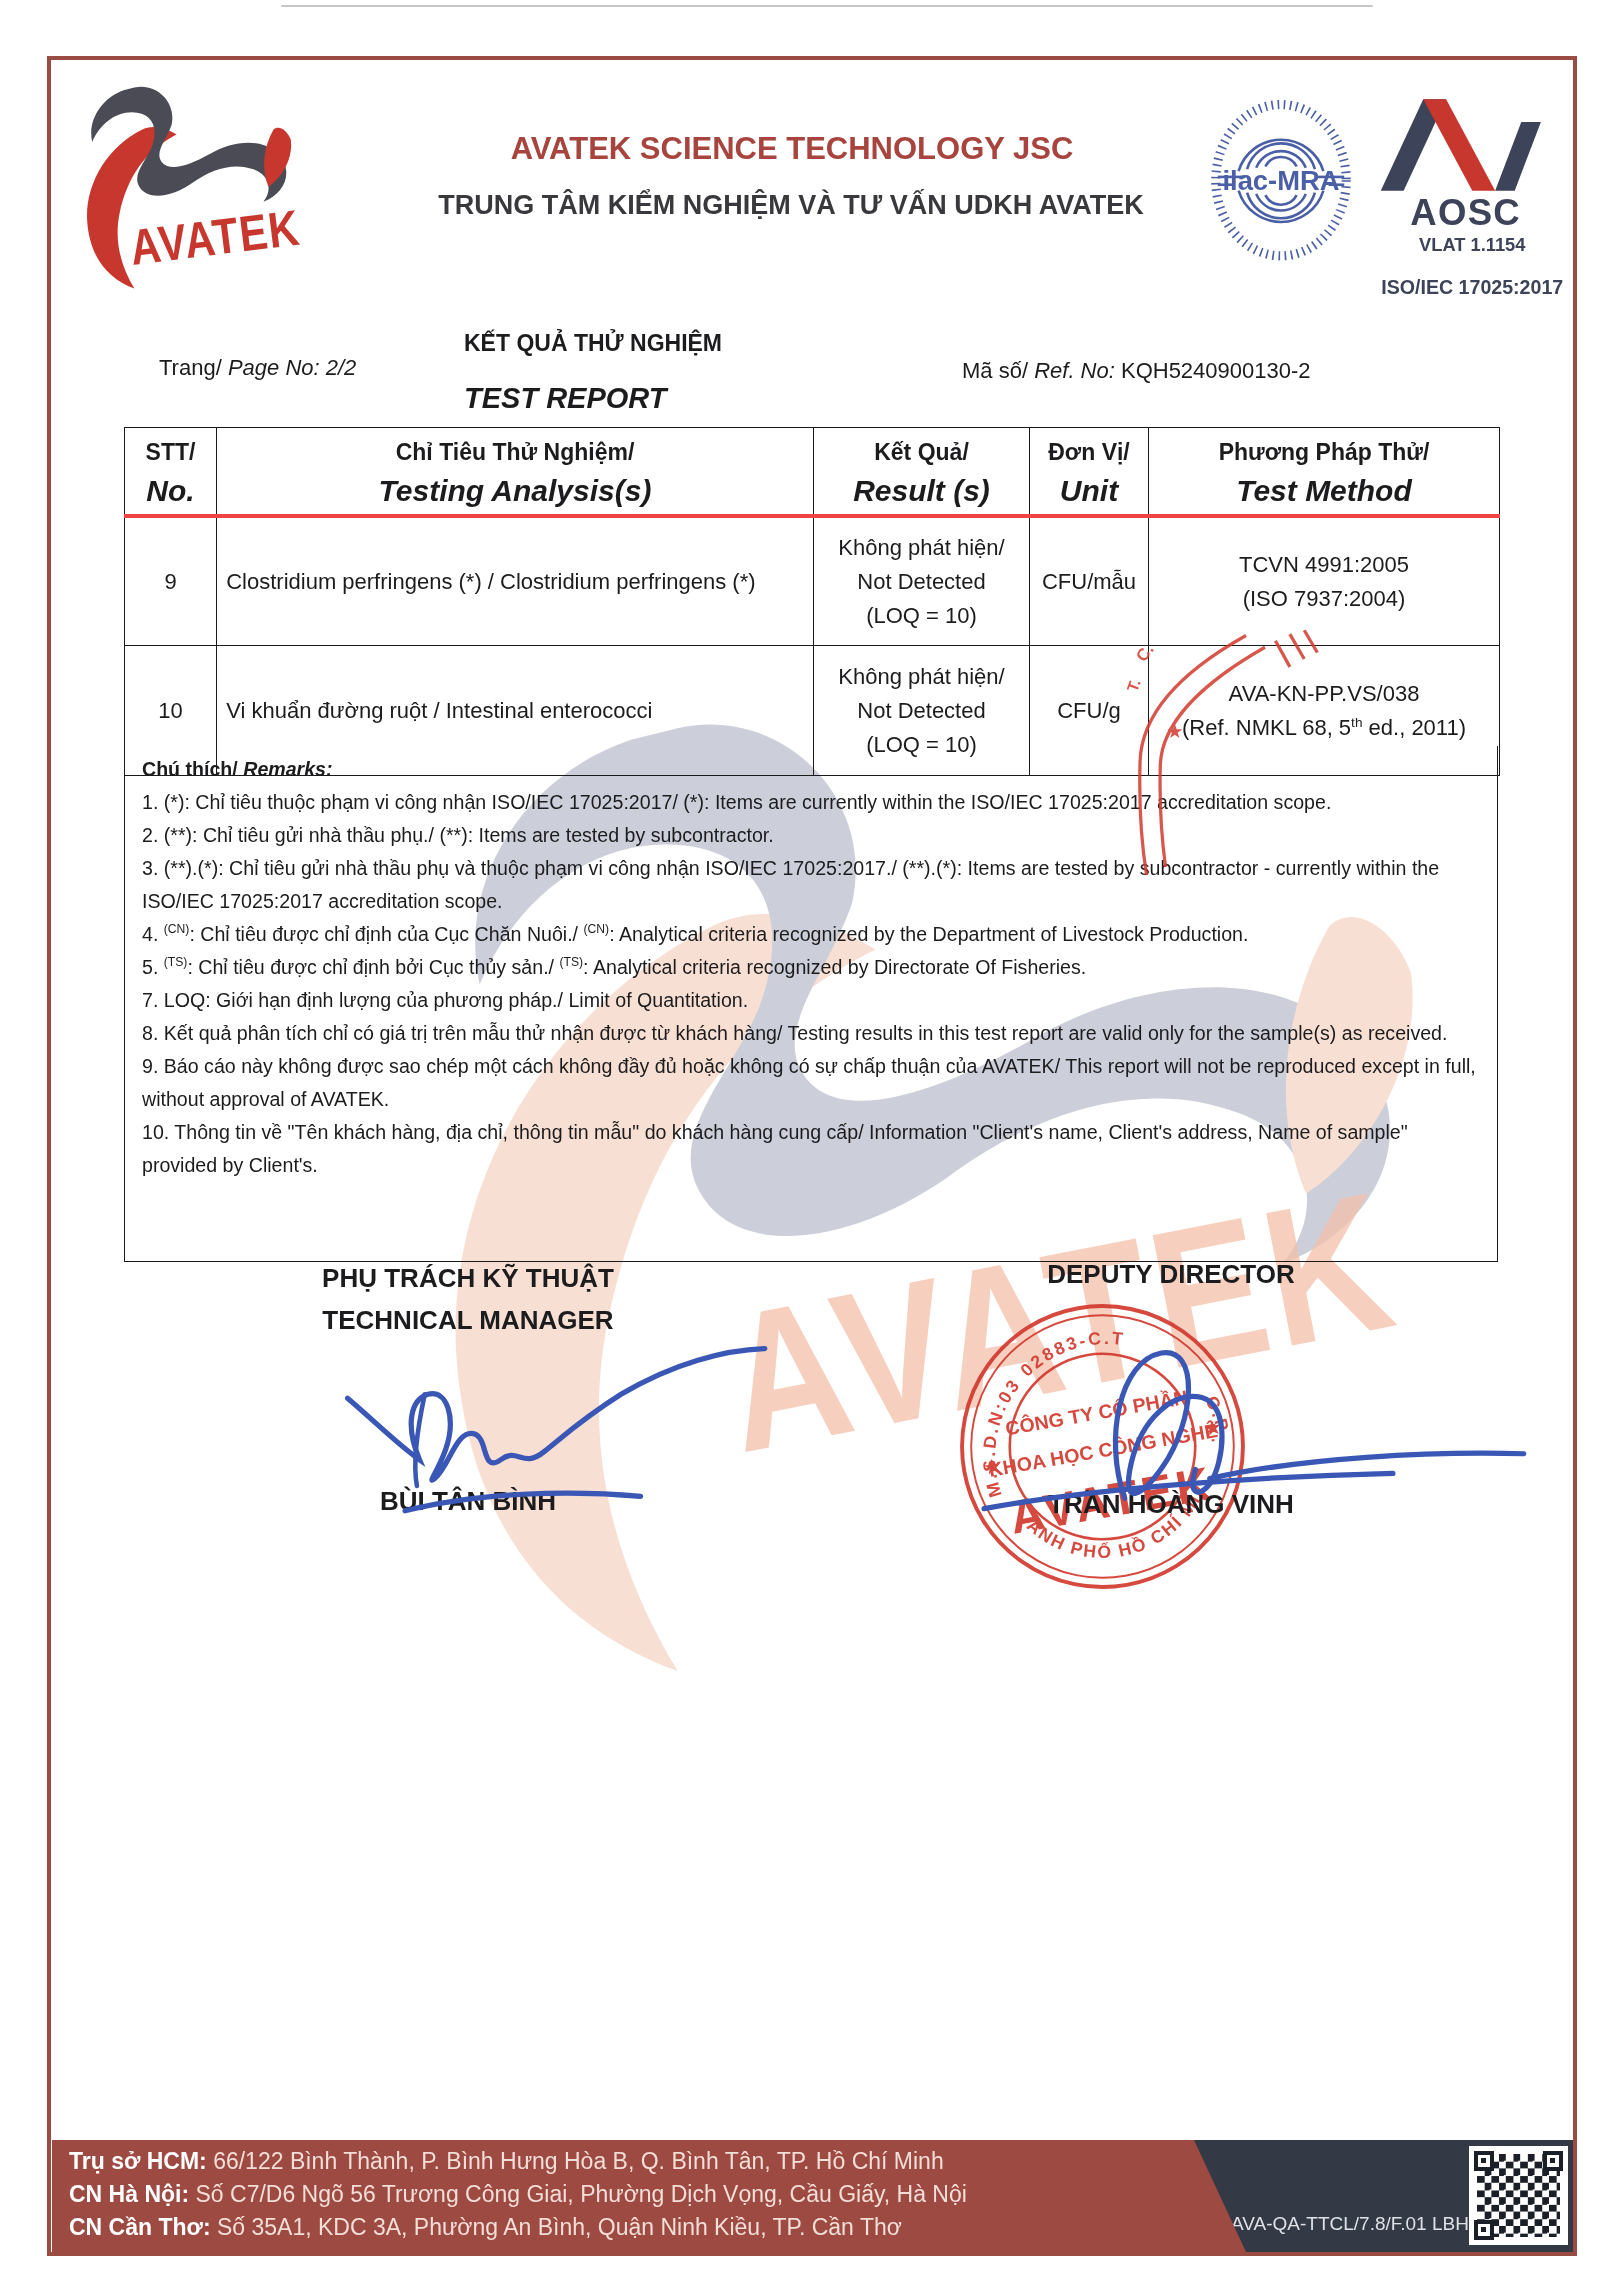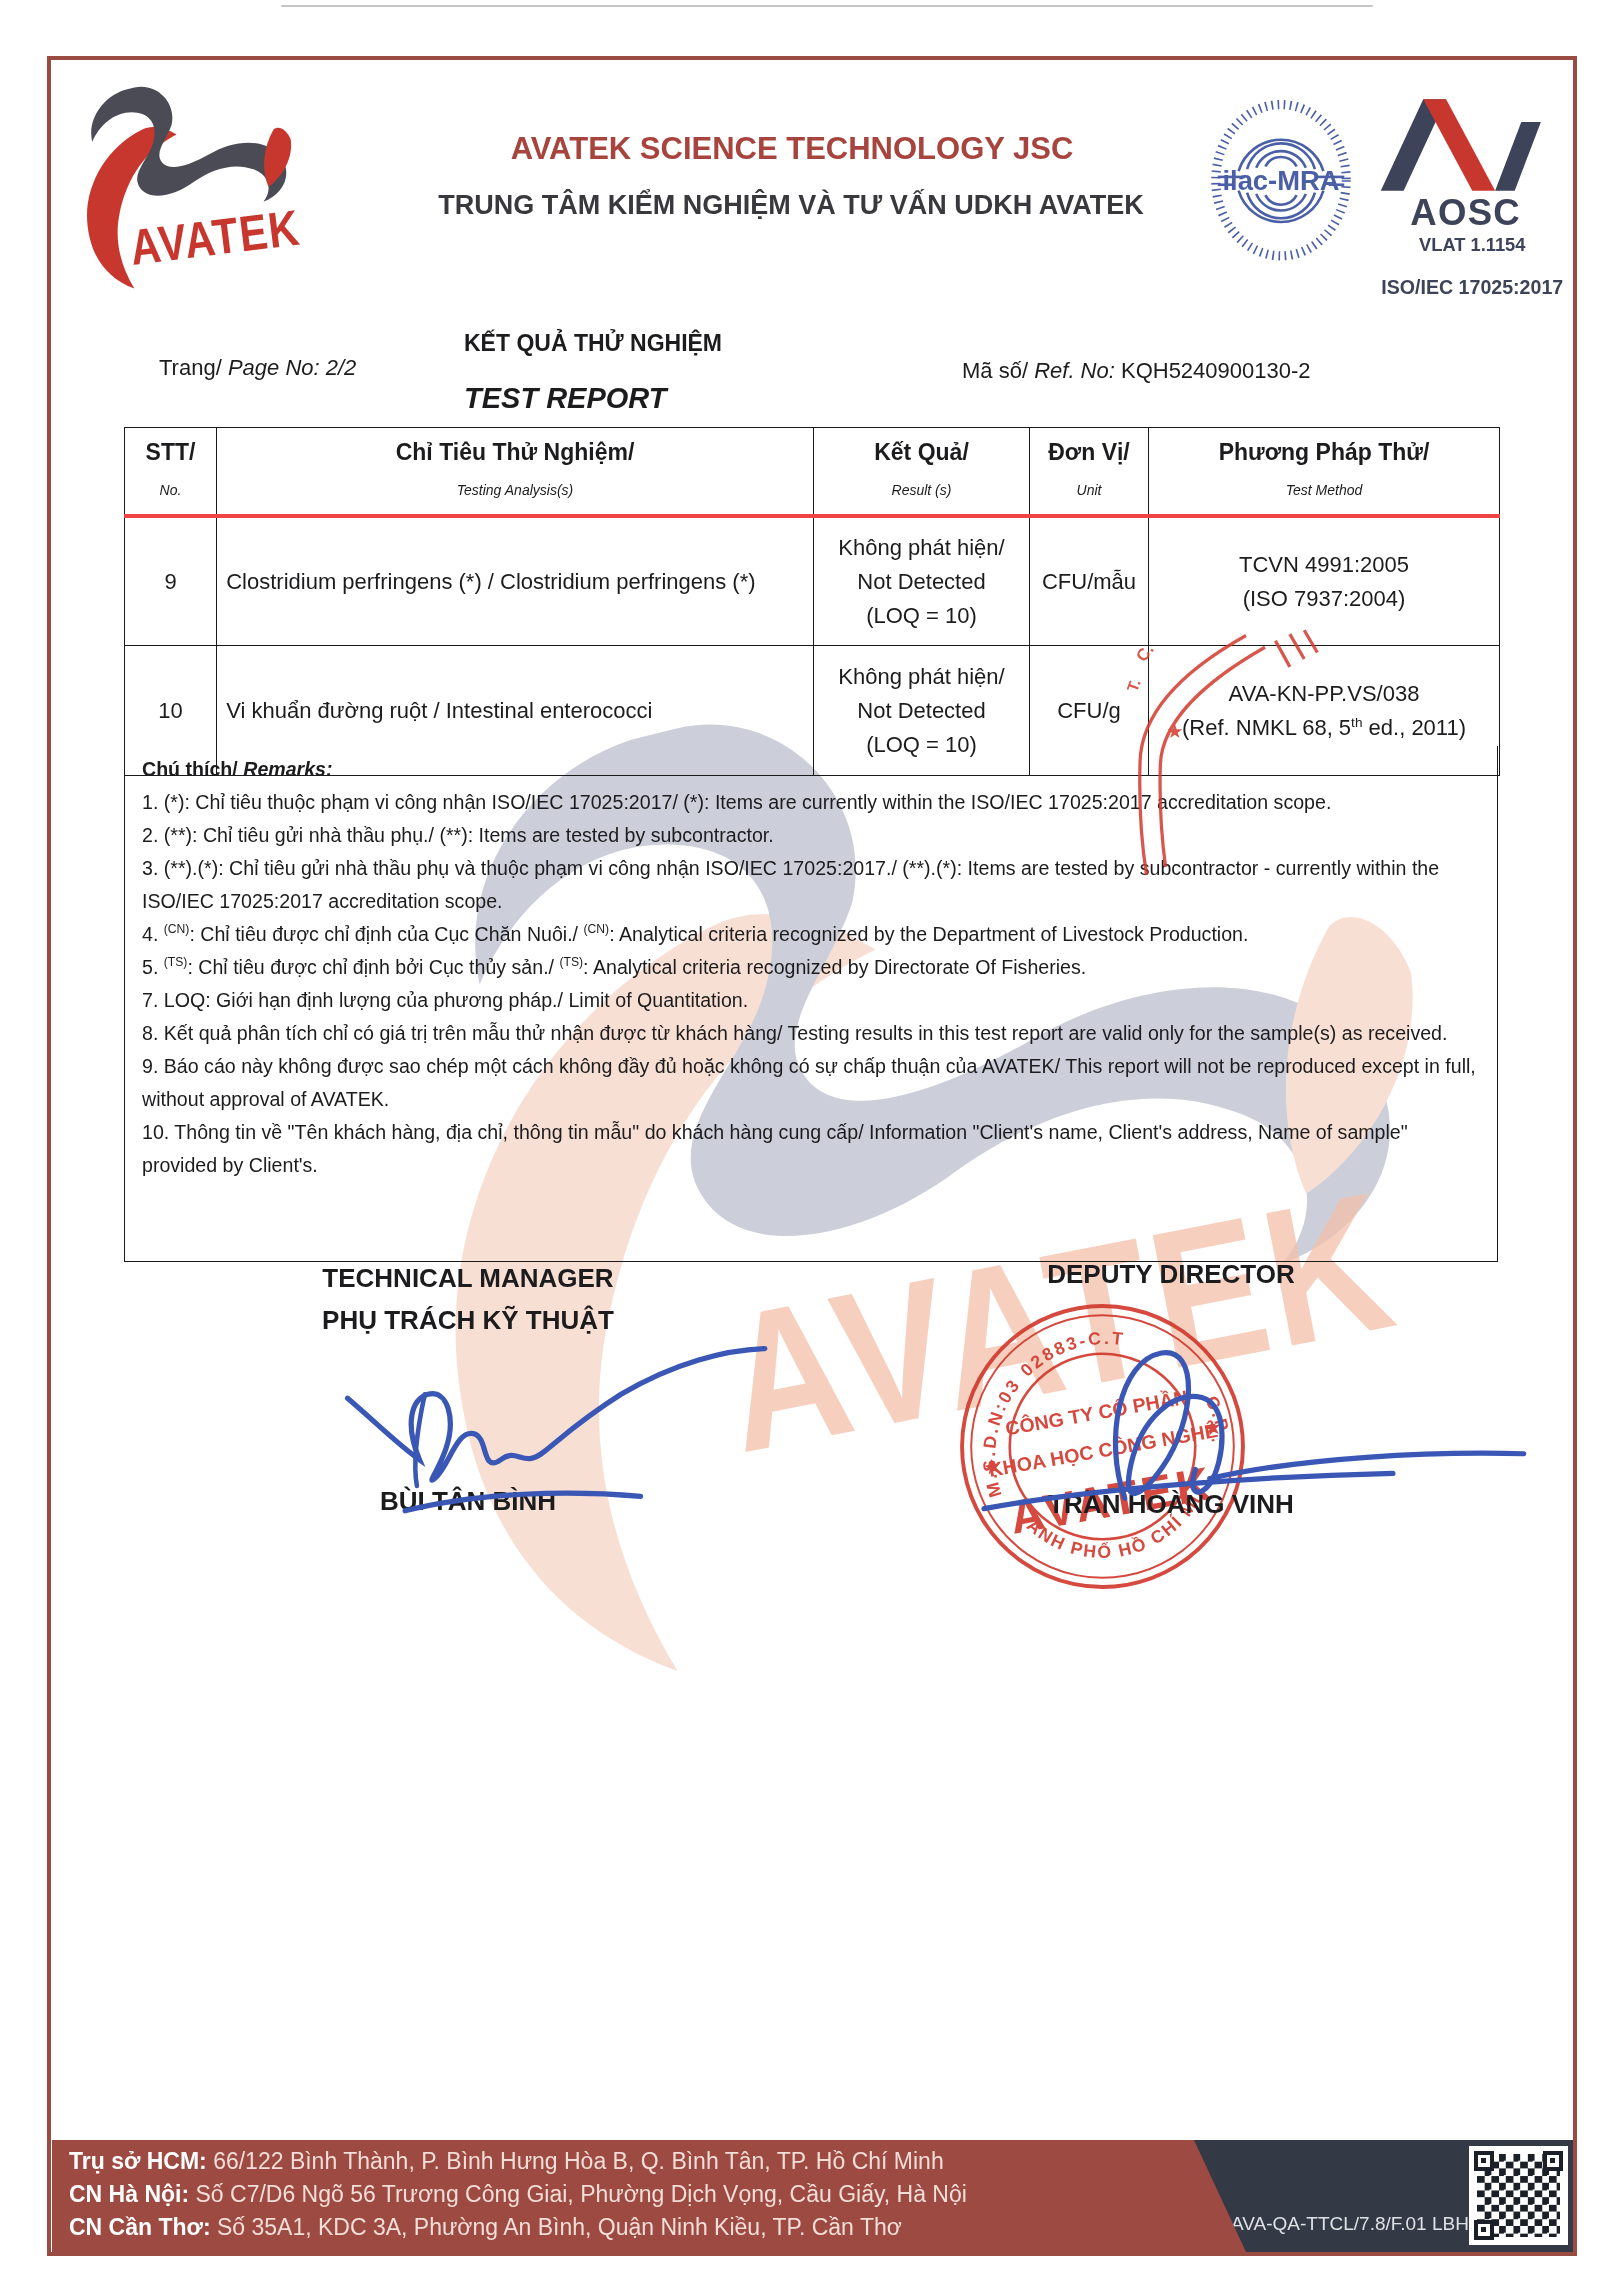--- a/index.html
+++ b/index.html
@@ -32,21 +32,21 @@
   .title-vi{left:464px;top:330px;width:497px;text-align:left;font-size:23px;font-weight:bold;z-index:3}
   .title-en{left:464px;top:382px;width:497px;text-align:left;font-size:29px;font-weight:bold;font-style:italic;z-index:3}
   .ref-label{left:962px;top:358px;font-size:22px;z-index:3}
 
   
   .rtable{left:124px;top:427px;width:1374px;border-collapse:collapse;table-layout:fixed;z-index:3;position:absolute;background:transparent}
   .rtable th,.rtable td{border:1.3px solid #1a1a1a;padding:0;vertical-align:middle}
   .rtable thead th{border-bottom:4px solid #ef4444}
   .rtable th{height:86px}
   .rtable .hvi{font-size:23px;font-weight:bold;line-height:39px}
-  .rtable .hen{font-size:14px;font-weight:normal;font-style:italic;line-height:37px}
+  .rtable .hen{font-size:30px;font-weight:bold;font-style:italic;line-height:37px}
   .rtable td{font-size:22px;text-align:center;line-height:34px}
   .rtable td.c-analysis{text-align:left;padding:6.5px 9.2px}
   .rtable tr.r1 td{height:114px} .rtable tr.r2 td{height:116px}
 
   
   .remarks{left:124px;top:746px;width:1374px;height:516px;border:1.3px solid #1a1a1a;border-top:none;
            box-sizing:border-box;padding:6.5px 17px 0 17px;z-index:3;font-size:19.6px;line-height:33px}
   .remarks .rk-head{font-weight:bold}
   .remarks .rk-head i{font-style:italic}
   .remark-line{margin:0}
@@ -222,22 +222,22 @@
       <p class="remark-line"><span>4. </span><sup>(CN)</sup><span>: Chỉ tiêu được chỉ định của Cục Chăn Nuôi./ </span><sup>(CN)</sup><span>: Analytical criteria recognized by the Department of Livestock Production.</span></p>
       <p class="remark-line"><span>5. </span><sup>(TS)</sup><span>: Chỉ tiêu được chỉ định bởi Cục thủy sản./ </span><sup>(TS)</sup><span>: Analytical criteria recognized by Directorate Of Fisheries.</span></p>
       <p class="remark-line"><span>7. LOQ: Giới hạn định lượng của phương pháp./ Limit of Quantitation.</span></p>
       <p class="remark-line"><span>8. Kết quả phân tích chỉ có giá trị trên mẫu thử nhận được từ khách hàng/ Testing results in this test report are valid only for the sample(s) as received.</span></p>
       <p class="remark-line"><span>9. Báo cáo này không được sao chép một cách không đầy đủ hoặc không có sự chấp thuận của AVATEK/ This report will not be reproduced except in full, without approval of AVATEK.</span></p>
       <p class="remark-line"><span>10. Thông tin về "Tên khách hàng, địa chỉ, thông tin mẫu" do khách hàng cung cấp/ Information "Client's name, Client's address, Name of sample" provided by Client's.</span></p>
     </div>
 </div>
 
 <div class="abs sig-title left">
+  <div>PHỤ TRÁCH KỸ THUẬT</div>
   <div>TECHNICAL MANAGER</div>
-  <div>PHỤ TRÁCH KỸ THUẬT</div>
 </div>
 <div class="abs sig-title right">
   <div>DEPUTY DIRECTOR</div>
 </div>
 <div class="abs sig-name left">BÙI TÂN BÌNH</div>
 <div class="abs sig-name right">TRẦN HOÀNG VINH</div>
 
 <svg class="abs sig-svg" style="left:307px;top:1321px" width="471" height="216" viewBox="0 0 720 330" aria-hidden="true">
   <path class="sigline" stroke-width="8" d="M 62,118 C 100,150 140,190 172,212 C 150,160 158,120 185,112 C 215,104 228,150 212,196 C 200,230 182,252 196,240 C 218,220 228,168 254,172 C 278,176 266,234 296,212 C 322,192 330,226 362,200 C 392,176 420,150 480,112 C 560,64 640,44 700,42"></path>
   <path class="sigline" stroke-width="7" d="M 180,112 C 168,168 162,220 168,252"></path>

